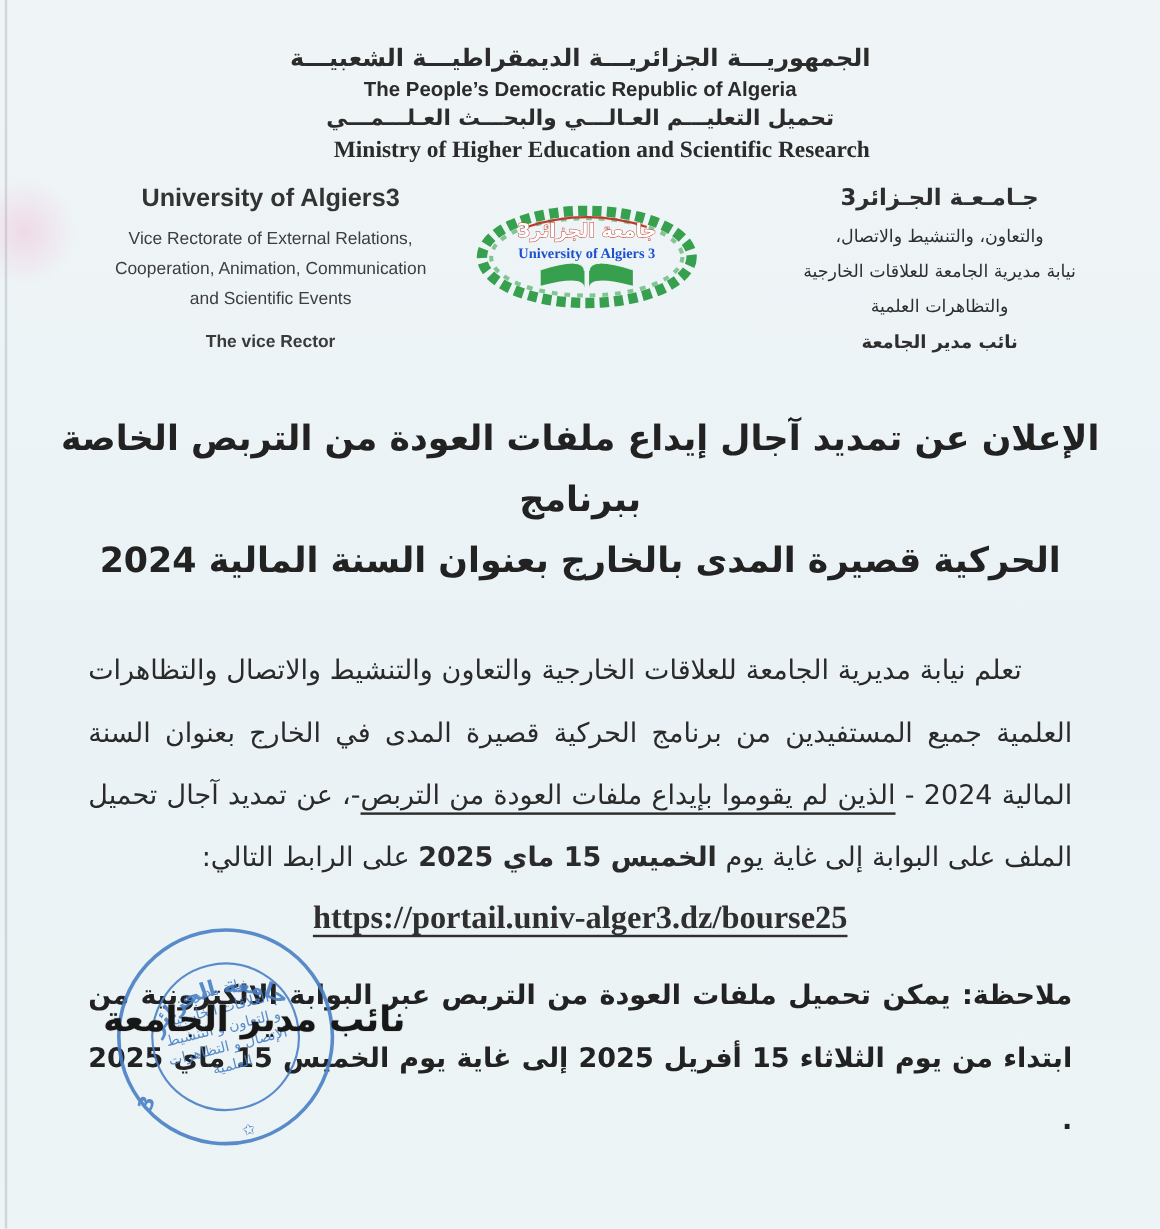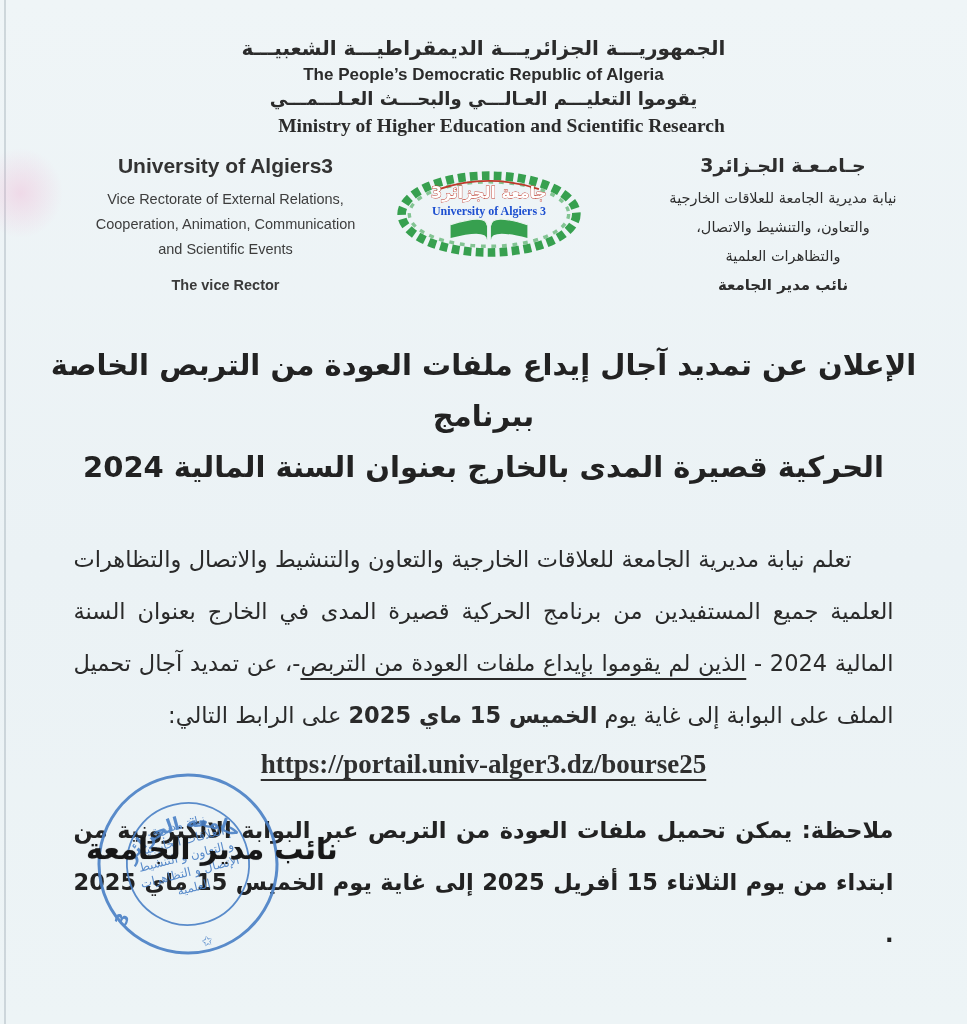--- a/index.html
+++ b/index.html
@@ -86,21 +86,21 @@
 </style>
 </head>
 <body>
 
 <div class="scan-edge"></div>
 <div class="smudge"></div>
 
 <div class="header">
   <div class="h-ar1">الجمهوريـــة الجزائريـــة الديمقراطيـــة الشعبيـــة</div>
   <div class="h-en1">The People’s Democratic Republic of Algeria</div>
-  <div class="h-ar2">يقوموا التعليـــم العـالـــي والبحـــث العـلـــمـــي</div>
+  <div class="h-ar2">تحميل التعليـــم العـالـــي والبحـــث العـلـــمـــي</div>
   <div class="h-en2">Ministry of Higher Education and Scientific Research</div>
 </div>
 
 <div class="letterhead">
   <div class="lh-left">
     <div class="univ">University of Algiers3</div>
     <div class="sub">
       <div>Vice Rectorate of External Relations,</div>
       <div>Cooperation, Animation, Communication</div>
       <div>and Scientific Events</div>
@@ -125,22 +125,22 @@
         <path d="M140 59 Q102 47 102 60 L102 75 Q102 63 140 73 Z" fill="#37a04f"></path>
         <path d="M60 59 Q98 47 98 60" fill="none" stroke="#e8f3ec" stroke-width="1.2"></path>
         <path d="M140 59 Q102 47 102 60" fill="none" stroke="#e8f3ec" stroke-width="1.2"></path>
       </g>
     </svg>
   </div>
 
   <div class="lh-right">
     <div class="univ">جـامـعـة الجـزائر3</div>
     <div class="sub">
+      <div>والتعاون، والتنشيط والاتصال،</div>
       <div>نيابة مديرية الجامعة للعلاقات الخارجية</div>
-      <div>والتعاون، والتنشيط والاتصال،</div>
       <div>والتظاهرات العلمية</div>
     </div>
     <div class="role">نائب مدير الجامعة</div>
   </div>
 </div>
 
 <div class="doc-title">
   <div>الإعلان عن تمديد آجال إيداع ملفات العودة من التربص الخاصة ببرنامج</div>
   <div>الحركية قصيرة المدى بالخارج بعنوان السنة المالية 2024</div>
 </div>

